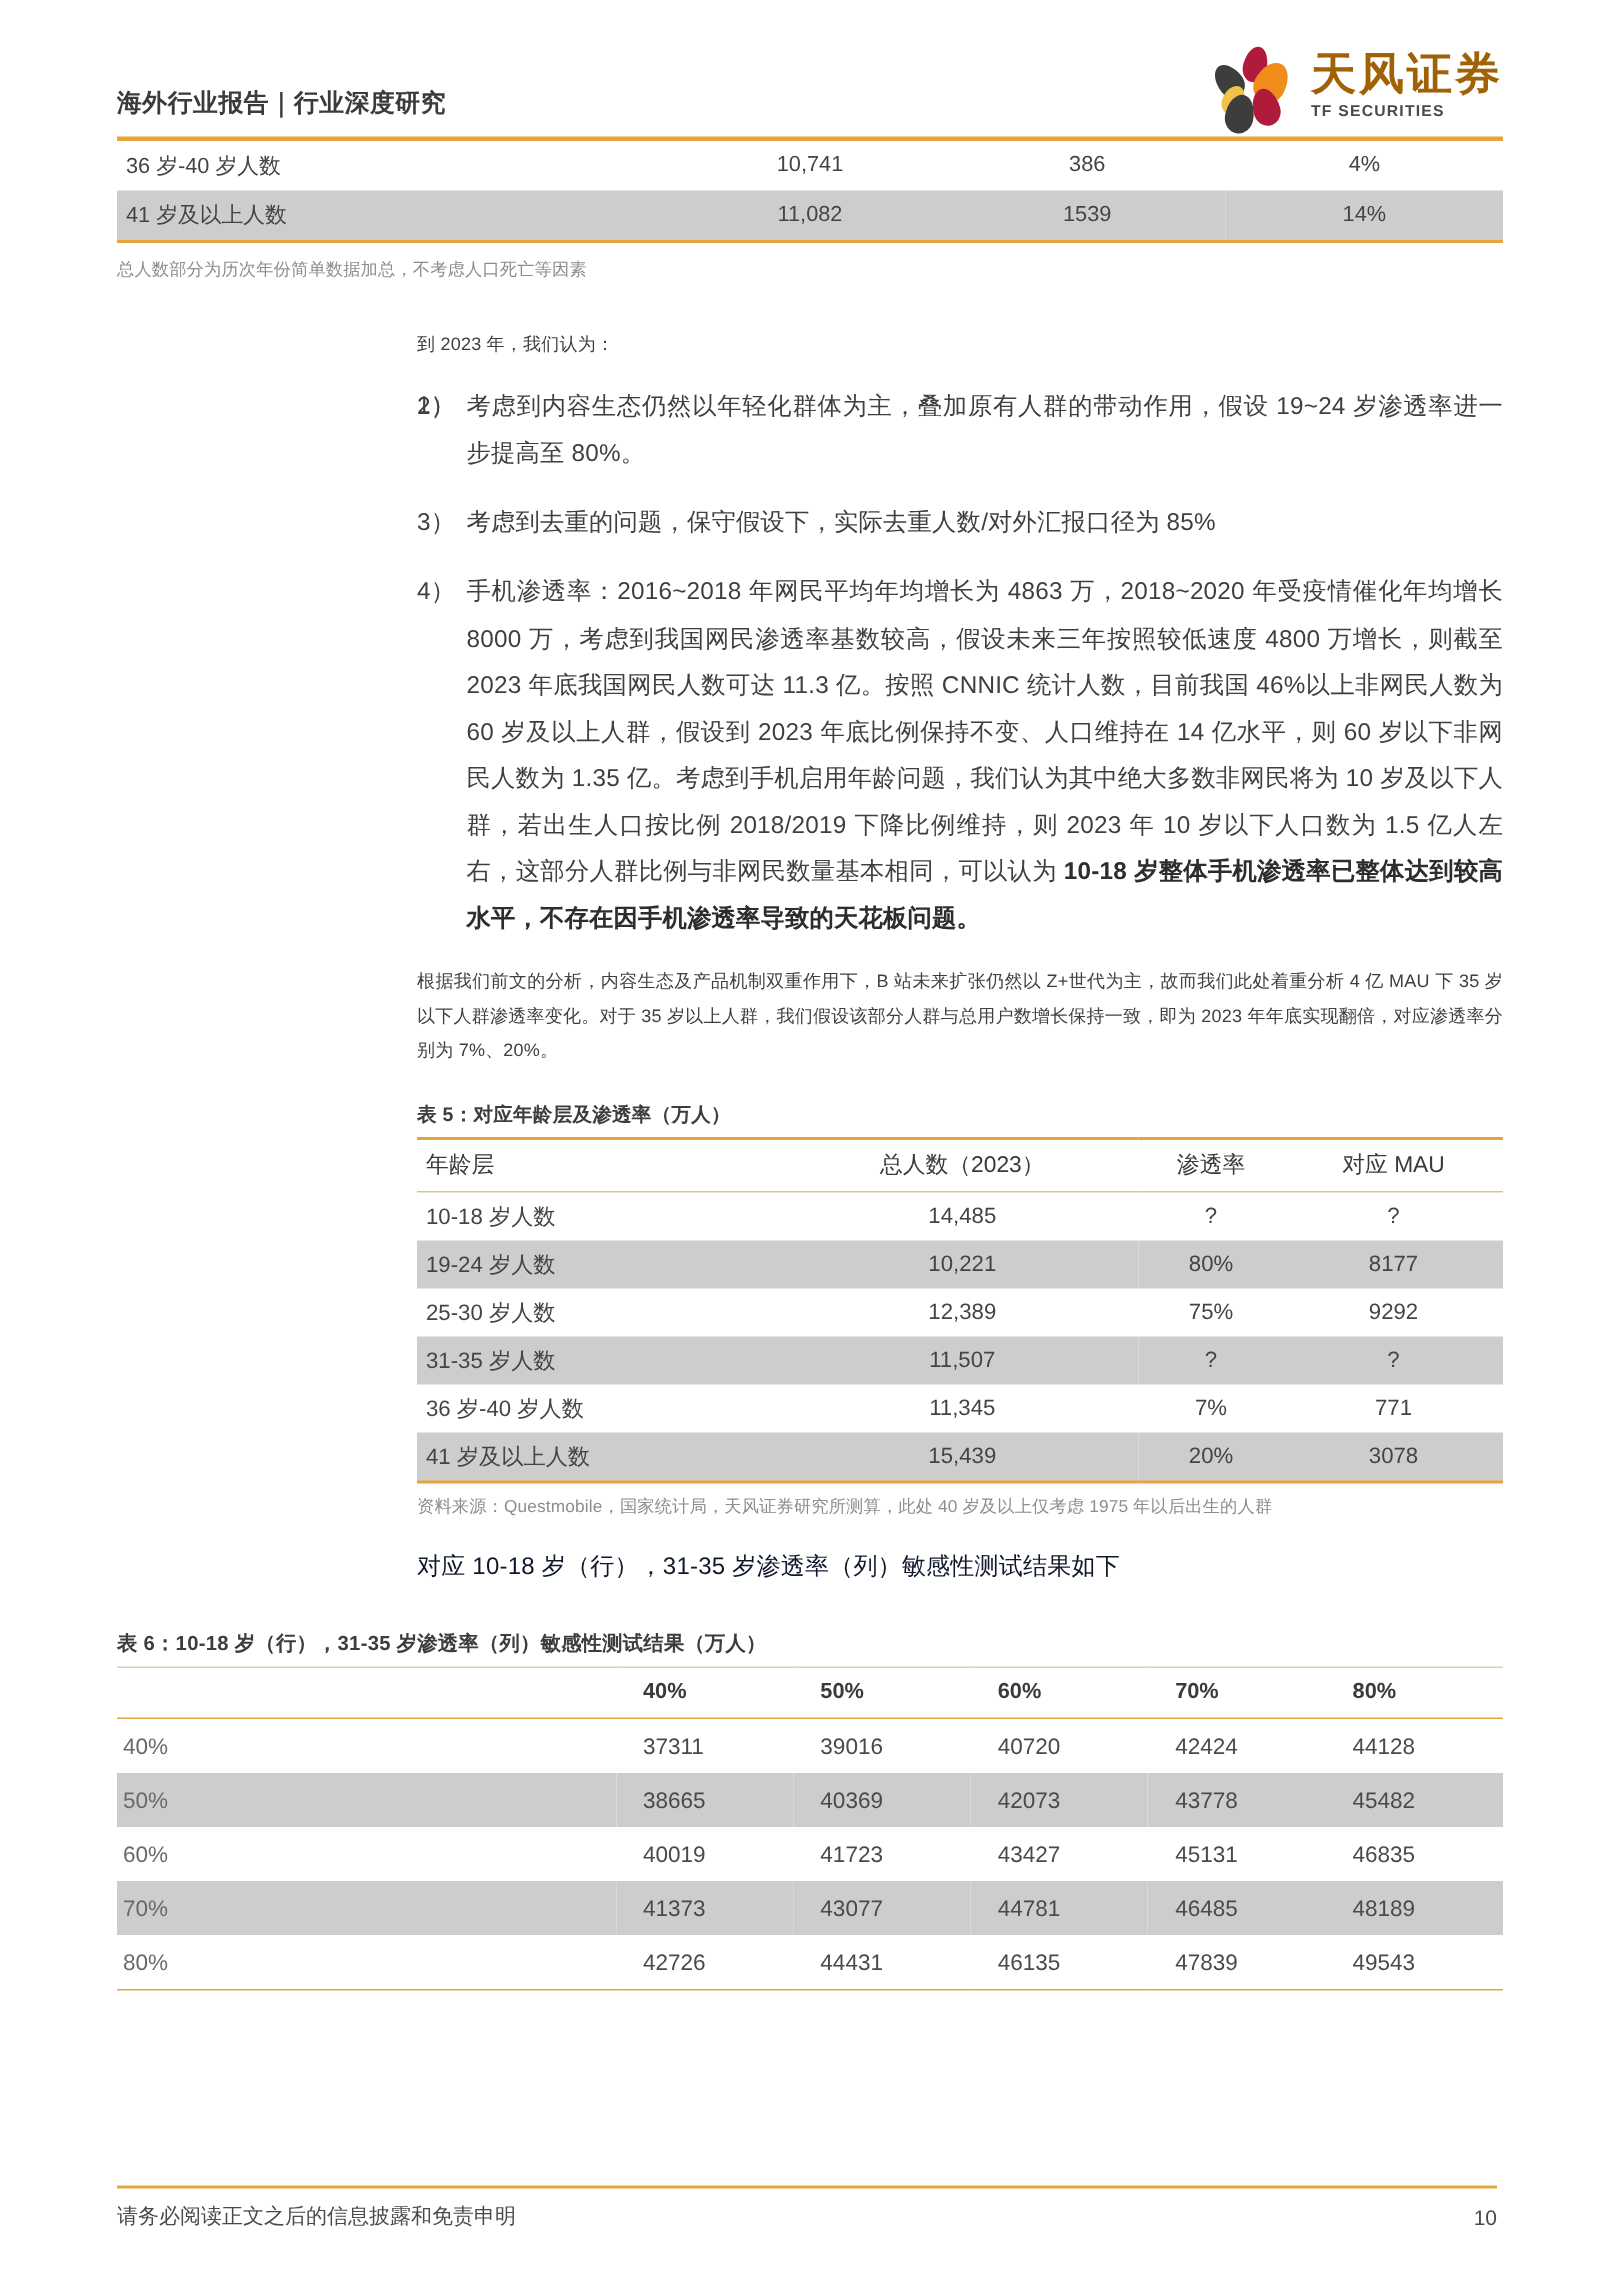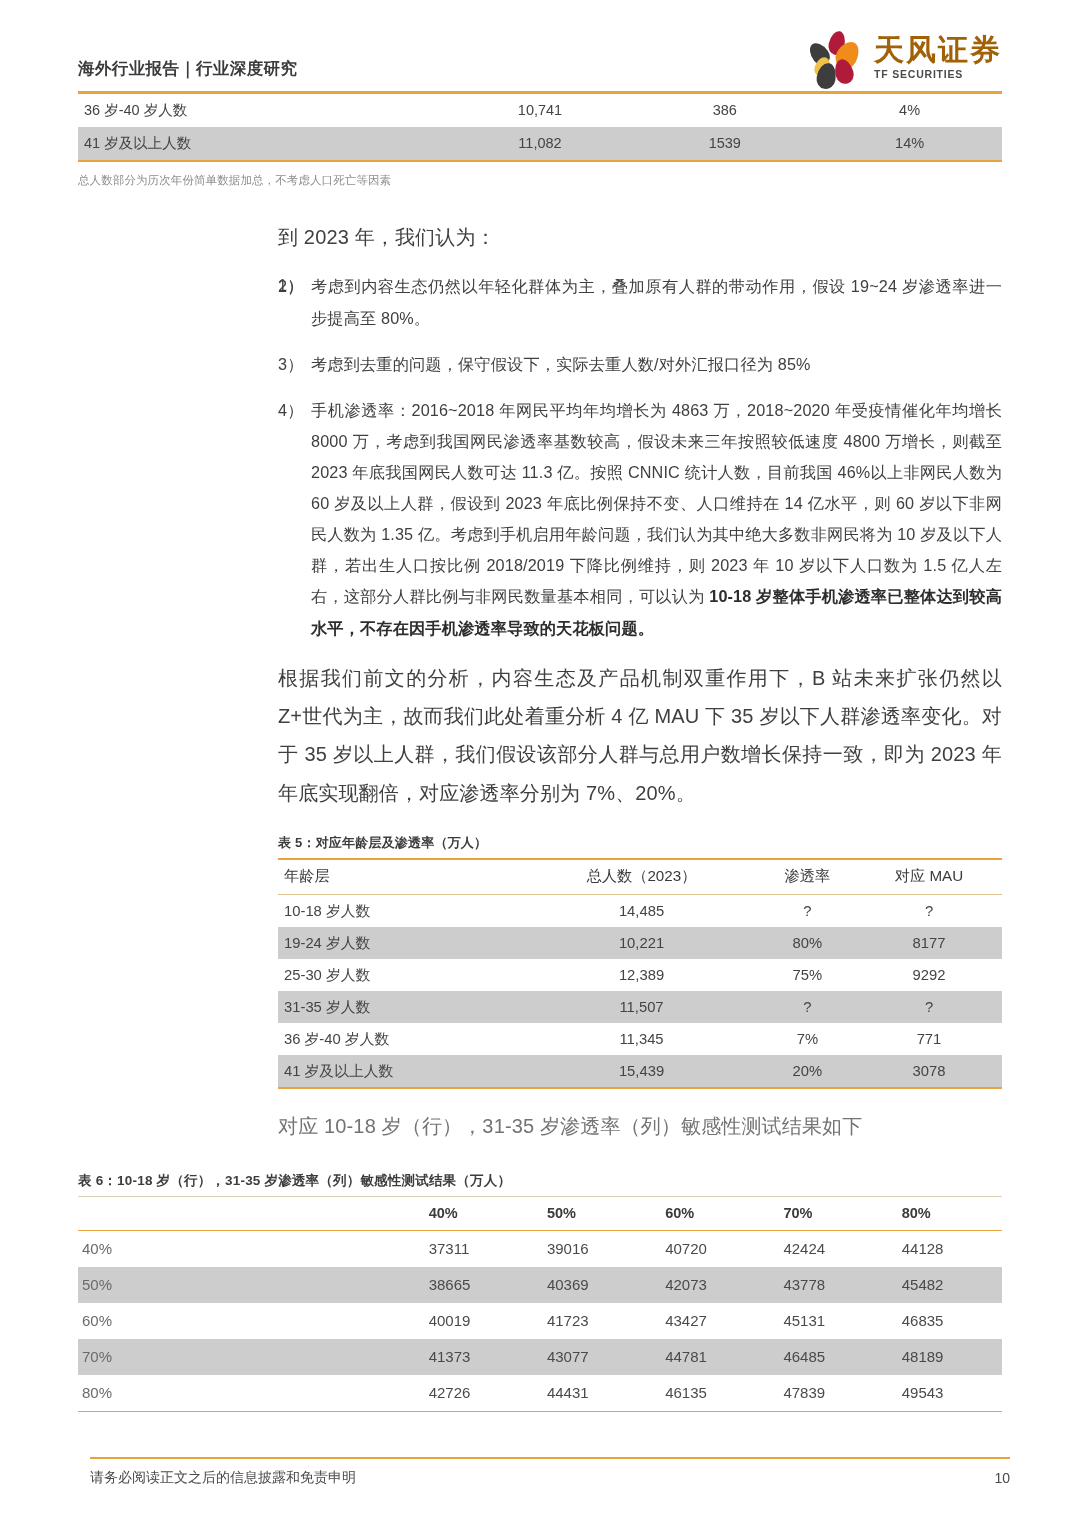--- a/index.html
+++ b/index.html
@@ -106,21 +106,21 @@
     color: #8d8d8d;
     line-height: 2.05;
     letter-spacing: 0.1px;
   }
 
   
   .body-block {
     margin: 26px 78px 0 78px;
   }
   .para {
-    font-size: 20px;
+    font-size: 12px;
     line-height: 1.92;
     color: #3f3f3f;
     text-align: justify;
     margin: 0 0 16px 0;
     padding-left: 200px;
     letter-spacing: 0.15px;
   }
   .para.tight { margin-bottom: 14px; }
   .numbered {
     font-size: 16.2px;
@@ -220,34 +220,33 @@
   }
   table.t6 tbody td.rlbl { padding-left: 4px; color: #6a6a6a; }
   table.t6 tbody td.num { padding-left: 18px; color: #4a4a4a; }
   table.t6 tbody tr.shaded { background: #cdcdcd; }
   table.t6 tbody tr:last-child td { border-bottom: 1.8px solid #e7a33c; }
 
   
   .closing {
     margin: 20px 78px 0 78px;
     padding-left: 200px;
-    font-size: 20px;
+    font-size: 16px;
     line-height: 1.92;
-    color: #737373;
+    color: #0f172a;
     text-align: justify;
     letter-spacing: 0.15px;
   }
 
   
   .footer {
     position: absolute;
     left: 78px;
-    right: 70px;
+    right: 82px;
     bottom: 40px;
-    margin-left: 12px;
   }
   .footer-rule {
     height: 2px;
     background: #e7a33c;
     margin-bottom: 10px;
   }
   .footer-row {
     display: flex;
     justify-content: space-between;
     align-items: center;
@@ -373,20 +372,21 @@
           <td>771</td>
         </tr>
         <tr class="shaded">
           <td class="lbl">41 岁及以上人数</td>
           <td>15,439</td>
           <td>20%</td>
           <td>3078</td>
         </tr>
       </tbody>
     </table>
+    <div class="t5-note">资料来源：Questmobile，国家统计局，天风证券研究所测算，此处 40 岁及以上仅考虑 1975 年以后出生的人群</div>
   </div>
 
   <p class="closing" style="margin-top:18px;">对应 10-18 岁（行），31-35 岁渗透率（列）敏感性测试结果如下</p>
 
   <div class="t6-wrap">
     <div class="t6-caption">表 6：10-18 岁（行），31-35 岁渗透率（列）敏感性测试结果（万人）</div>
     <table class="t6">
       <thead>
         <tr>
           <th class="corner"></th>

